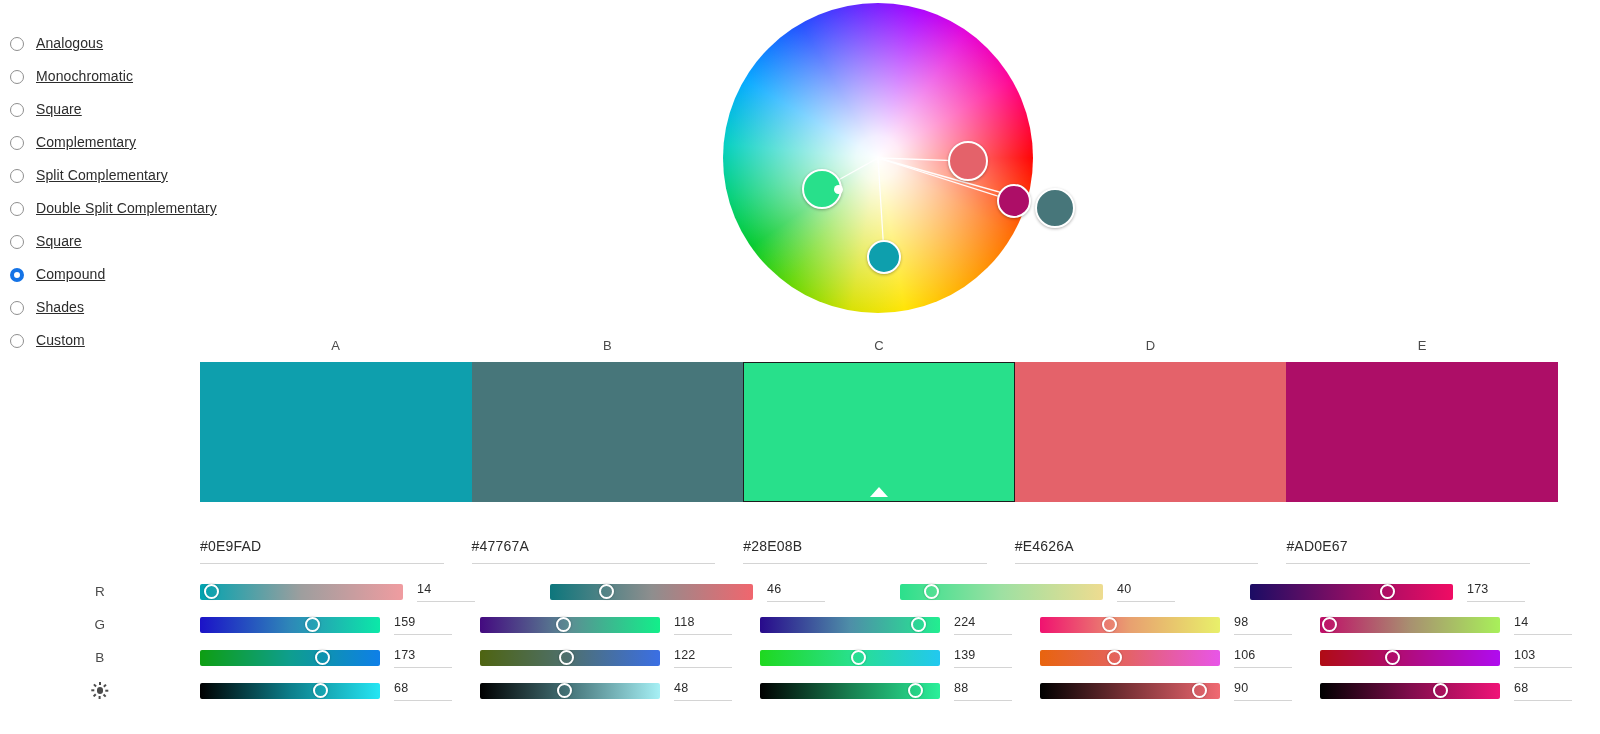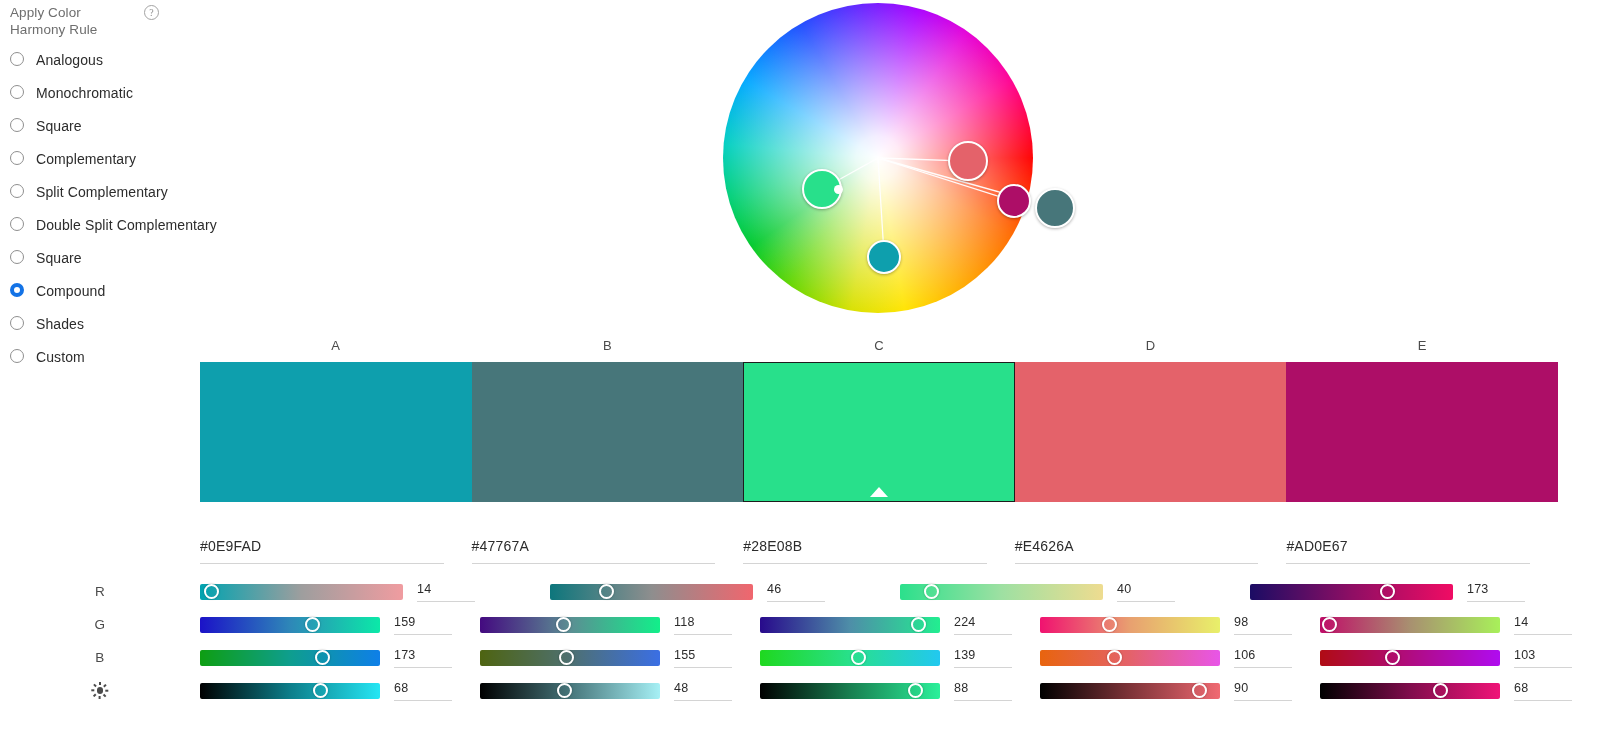--- a/index.html
+++ b/index.html
@@ -23,22 +23,23 @@
   }
   .rules-head-text { width: 126px; }
   .help-icon {
     width: 15px; height: 15px; border-radius: 50%;
     border: 1.2px solid #a3a3a3; color: #8d8d8d;
     font-size: 10px; line-height: 13px; text-align: center;
     flex: 0 0 auto; margin-top: 1px; font-family: "Liberation Serif", serif;
   }
   .radio-list { margin-top: 14px; }
   .radio-row {
-    display: flex; align-items: flex-start; height: 33px;
+    display: flex; align-items: flex-end; height: 33px;
     cursor: pointer;
+    text-decoration: underline;
   }
   .radio-mark {
     width: 14px; height: 14px; border-radius: 50%;
     border: 1.4px solid #8f8f8f; background: #fff;
     flex: 0 0 auto; margin-right: 12px; position: relative;
   }
   .radio-row.selected .radio-mark {
     border-color: #1473e6; border-width: 4.6px;
   }
   .radio-label { font-size: 14px; color: #2c2c2c; white-space: nowrap; letter-spacing: .1px; }
@@ -142,24 +143,20 @@
     padding-bottom: 5px; border-bottom: 1px solid #d4d4d4;
     letter-spacing: .2px;
   }
 </style>
 </head>
 <body>
 
 <div class="root">
 
   <div class="rules-panel">
-    <div class="rules-head">
-      <span class="rules-head-text">Apply Color Harmony Rule</span>
-      <span class="help-icon">?</span>
-    </div>
     <div class="radio-list">
         <div class="radio-row">
           <span class="radio-mark"></span>
           <span class="radio-label">Analogous</span>
         </div>
         <div class="radio-row">
           <span class="radio-mark"></span>
           <span class="radio-label">Monochromatic</span>
         </div>
         <div class="radio-row">
@@ -325,21 +322,21 @@
           <div class="slider-cell">
             <div class="track" style="background: linear-gradient(to right, rgb(14, 158, 18) 0%, rgb(14, 158, 142) 50%, rgb(14, 127, 232) 100%);">
               <div class="knob" style="left: 67.8%; background: transparent;"></div>
             </div>
             <div class="val">173</div>
           </div>
           <div class="slider-cell">
             <div class="track" style="background: linear-gradient(to right, rgb(78, 100, 17) 0%, rgb(78, 112, 112) 50%, rgb(59, 111, 228) 100%);">
               <div class="knob" style="left: 47.8%; background: transparent;"></div>
             </div>
-            <div class="val">155</div>
+            <div class="val">122</div>
           </div>
           <div class="slider-cell">
             <div class="track" style="background: linear-gradient(to right, rgb(31, 216, 31) 0%, rgb(40, 224, 139) 50%, rgb(34, 200, 240) 100%);">
               <div class="knob" style="left: 54.5%; background: transparent;"></div>
             </div>
             <div class="val">139</div>
           </div>
           <div class="slider-cell">
             <div class="track" style="background: linear-gradient(to right, rgb(232, 100, 14) 0%, rgb(228, 98, 106) 50%, rgb(232, 85, 232) 100%);">
               <div class="knob" style="left: 41.6%; background: transparent;"></div>

